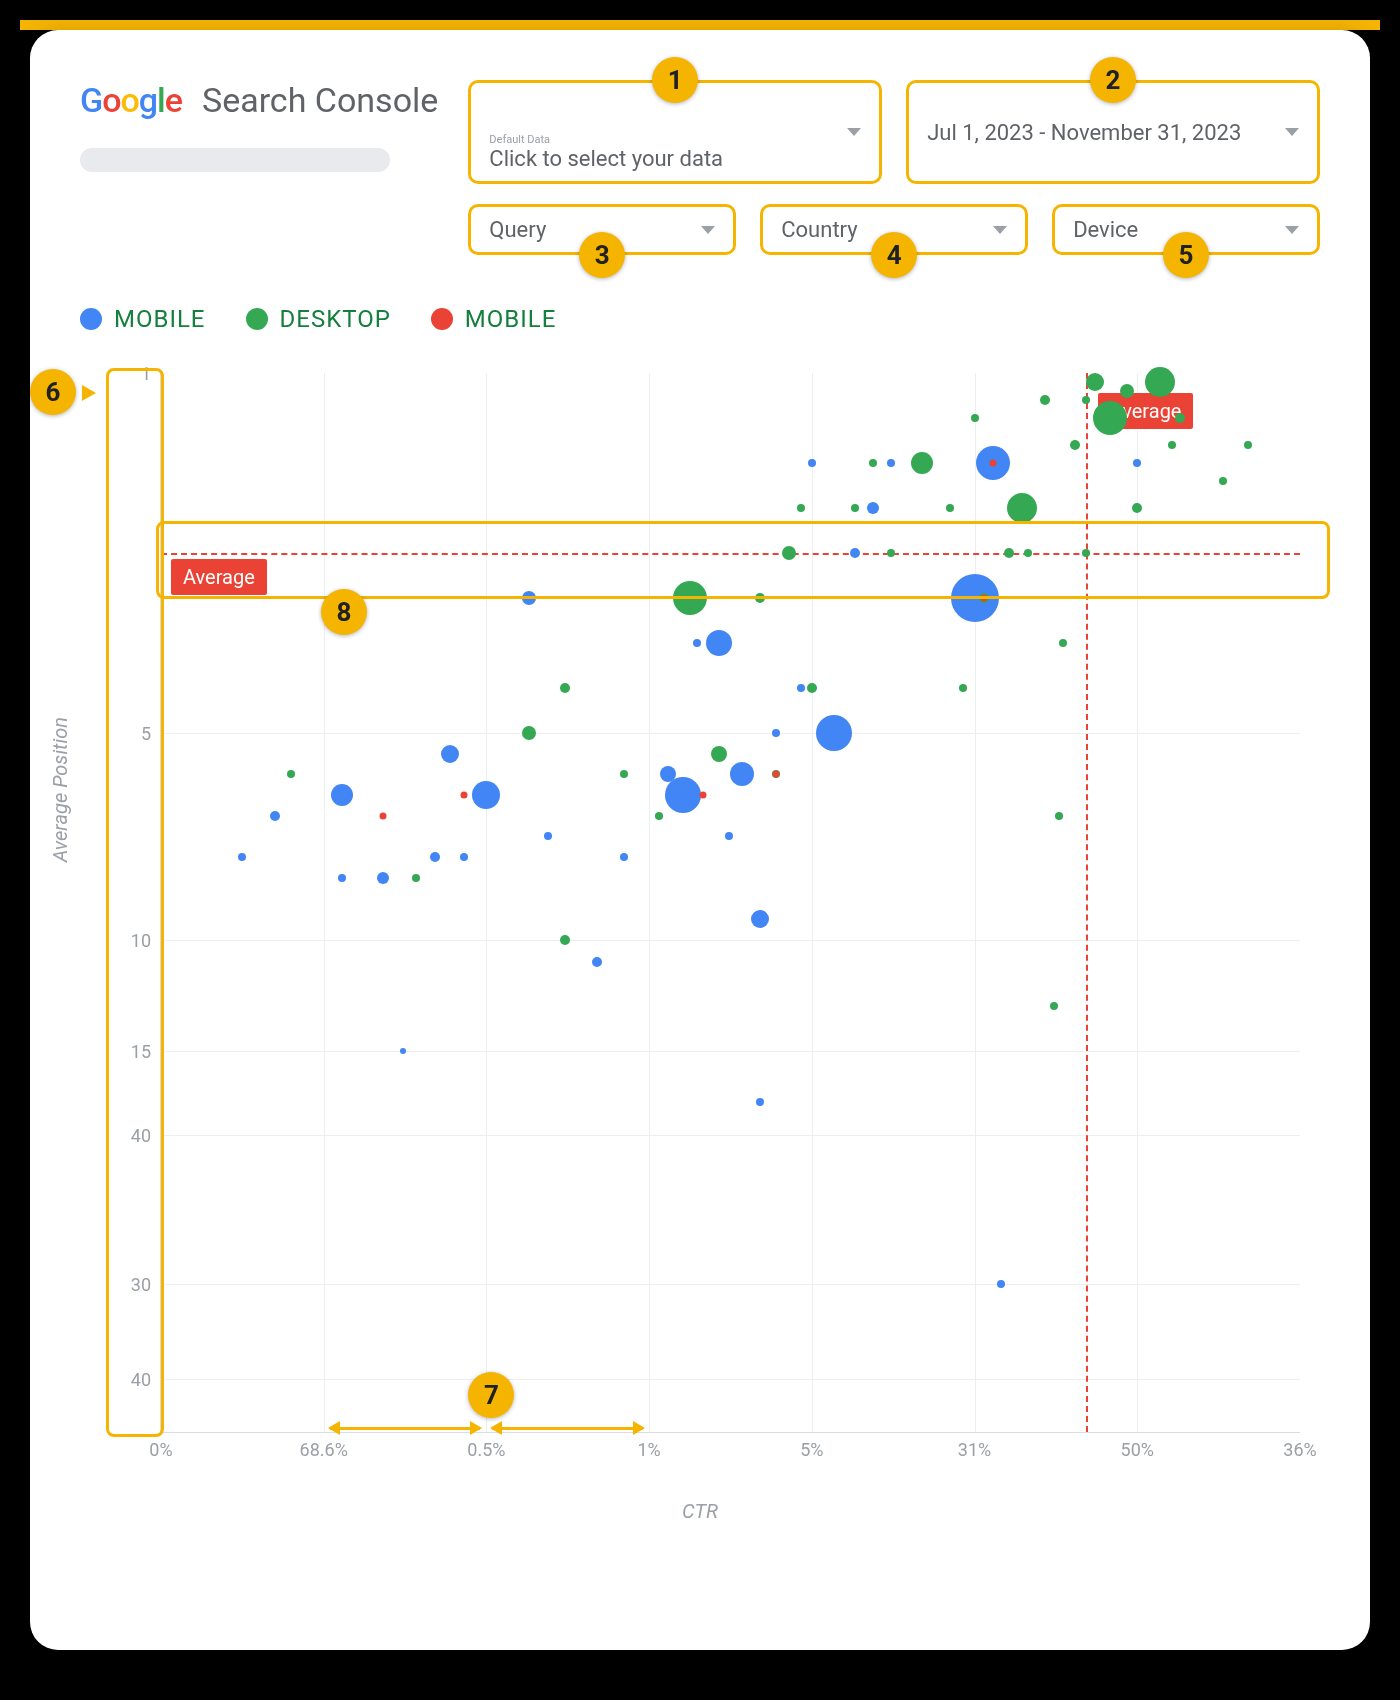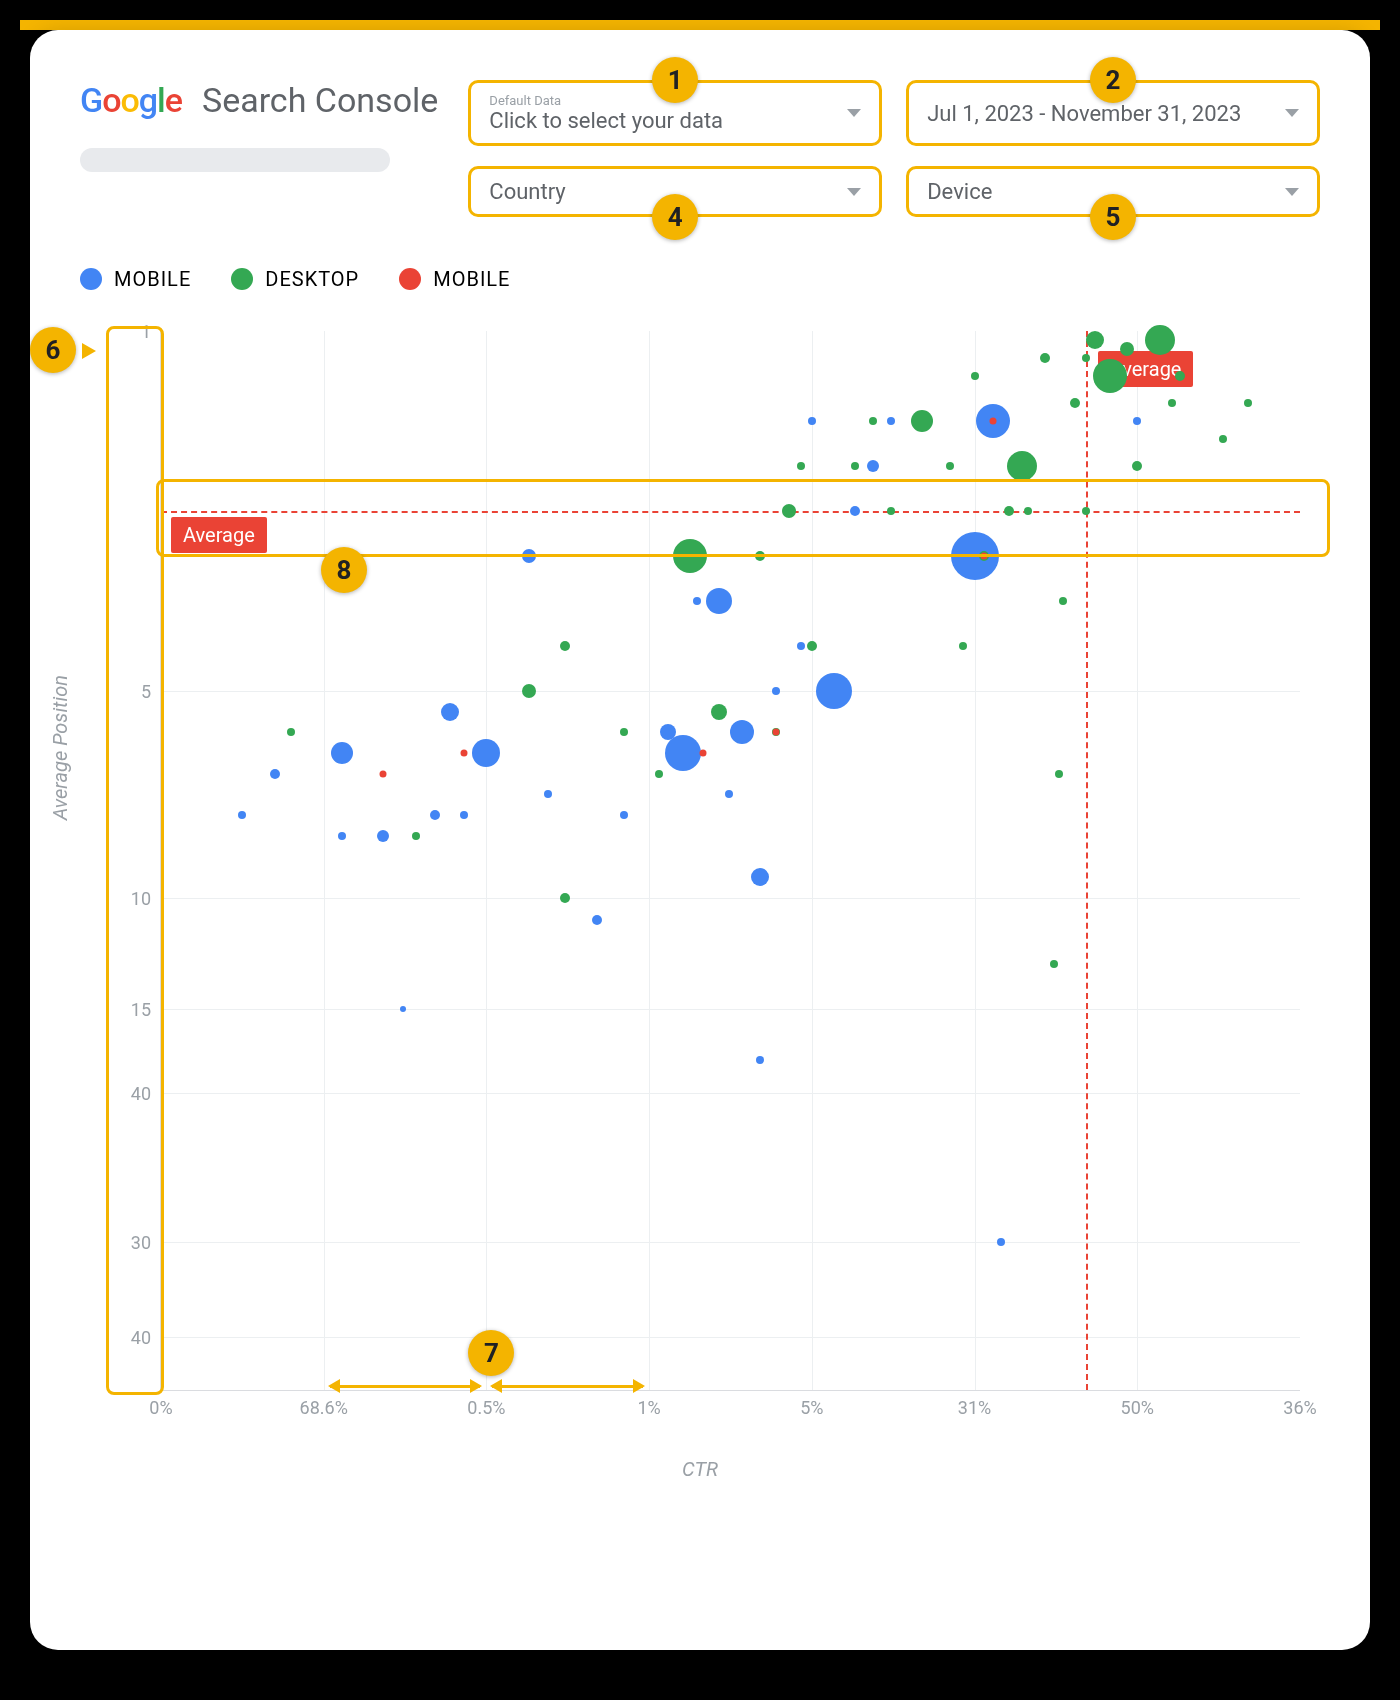--- a/index.html
+++ b/index.html
@@ -55,35 +55,35 @@
     border-radius: 10px;
     padding: 10px 18px;
     display: flex;
     align-items: center;
     justify-content: space-between;
     background: #fff;
     min-width: 200px;
   }
   .dropdown.wide { flex: 1; min-width: 300px; }
   .dropdown .label-stack { display: flex; flex-direction: column; }
-  .dropdown .small-label { font-size: 13px; color: #9aa0a6; }
+  .dropdown .small-label { font-size: 11px; color: #9aa0a6; margin-top: 40px; }
   .dropdown .main-label { font-size: 22px; color: #5f6368; }
   .chevron {
     width: 0; height: 0;
     border-left: 7px solid transparent;
     border-right: 7px solid transparent;
     border-top: 8px solid #9aa0a6;
     margin-left: 10px;
   }
   .legend {
     margin-top: 50px;
     display: flex;
     gap: 40px;
-    font-size: 20px;
-    color: #000000;
+    font-size: 24px;
+    color: #15803d;
     letter-spacing: 1px;
     align-items: center;
   }
   .legend-item { display: flex; align-items: center; gap: 12px; }
   .legend-dot { width: 22px; height: 22px; border-radius: 50%; }
   .chart-wrap {
     position: relative;
     margin-top: 30px;
     height: 1120px;
   }
@@ -187,20 +187,25 @@
           <span class="chevron"></span>
           <div class="callout" style="top:-26px;left:50%;transform:translateX(-50%)">1</div>
         </div>
         <div class="dropdown wide" style="position:relative">
           <span class="main-label">Jul 1, 2023 - November 31, 2023</span>
           <span class="chevron"></span>
           <div class="callout" style="top:-26px;left:50%;transform:translateX(-50%)">2</div>
         </div>
       </div>
       <div class="filter-row">
+        <div class="dropdown" style="flex:1;position:relative">
+          <span class="main-label">Query</span>
+          <span class="chevron"></span>
+          <div class="callout" style="bottom:-26px;left:50%;transform:translateX(-50%)">3</div>
+        </div>
         <div class="dropdown" style="flex:1;position:relative">
           <span class="main-label">Country</span>
           <span class="chevron"></span>
           <div class="callout" style="bottom:-26px;left:50%;transform:translateX(-50%)">4</div>
         </div>
         <div class="dropdown" style="flex:1;position:relative">
           <span class="main-label">Device</span>
           <span class="chevron"></span>
           <div class="callout" style="bottom:-26px;left:50%;transform:translateX(-50%)">5</div>
         </div>

